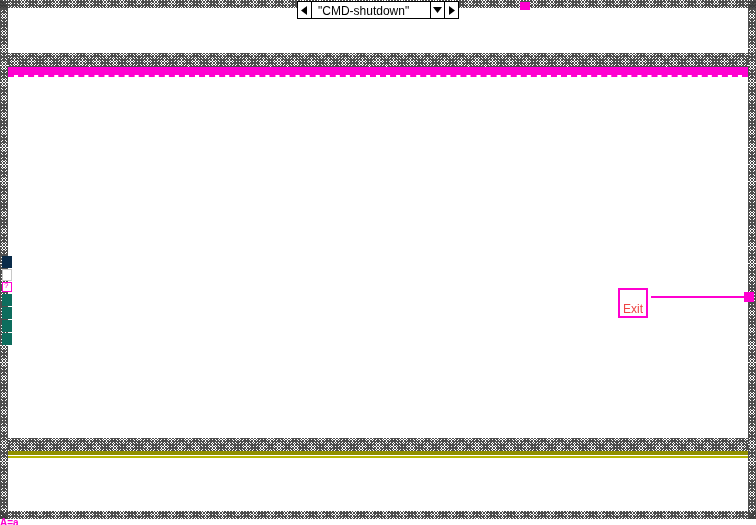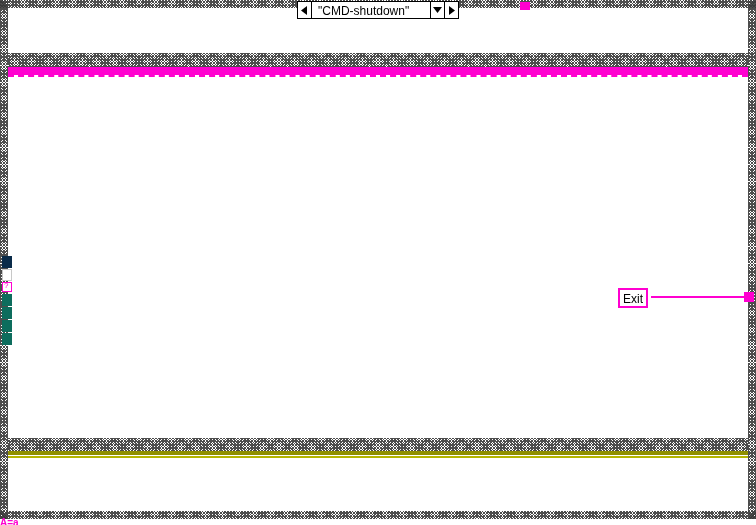--- a/index.html
+++ b/index.html
@@ -119,23 +119,23 @@
   .aeq {
     position:absolute; left:0; top:519px;
     color:#ff00d0; font-size:10px; font-weight:bold;
     line-height:8px;
   }
 
   
   .exit {
     position:absolute; top:288px; left:618px;
     border:2px solid #ff00d0;
-    padding:2px 3px 0 3px;
+    padding:12px 3px 0 3px;
     font-size:12px;
-    color:#000000;
+    color:#ef4444;
     background:#fff;
   }
   
   .exit-wire {
     position:absolute; top:296px; left:651px; width:97px; height:0;
     border-top:2px solid #ff00d0;
   }
   .exit-tunnel {
     position:absolute; top:292px; left:744px; width:10px; height:10px;
     background:#ff00d0;

